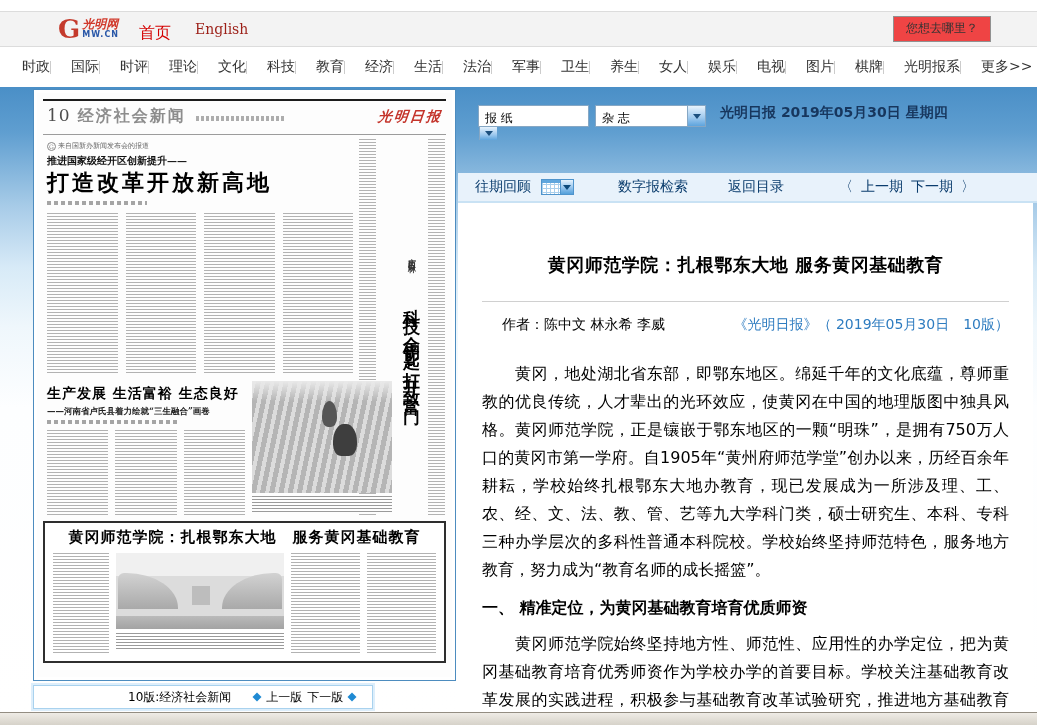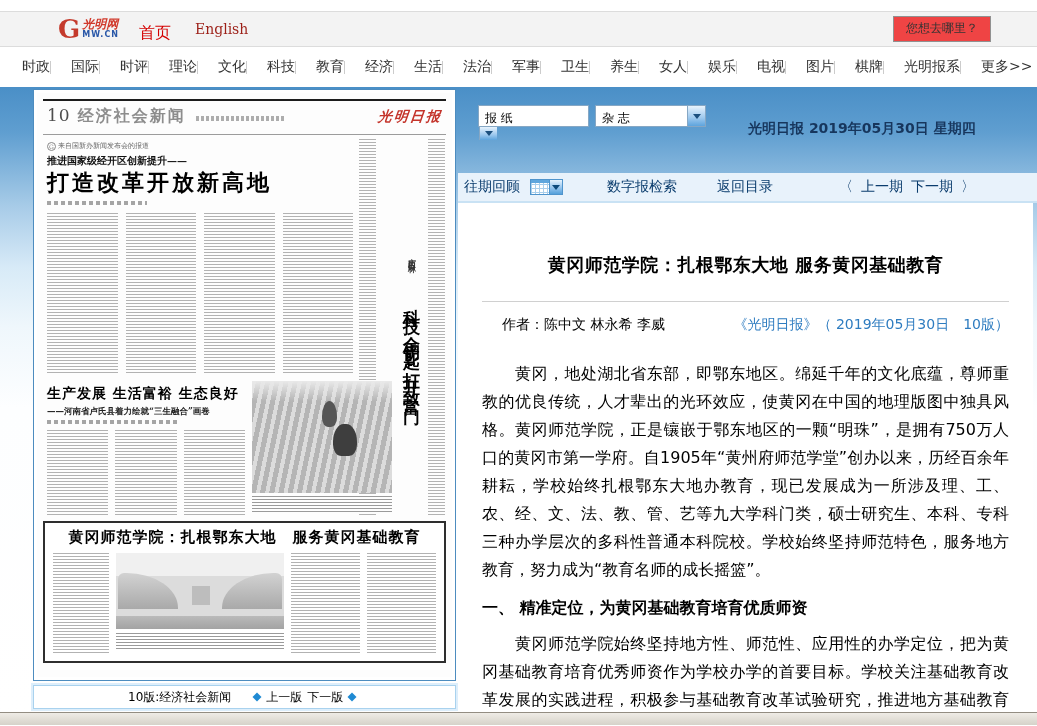--- a/index.html
+++ b/index.html
@@ -78,39 +78,39 @@
   .photo2 { position:relative; height:76px; background:#dcdcdc; overflow:hidden;
     background-image:linear-gradient(#f0f0f0 0 30%,rgba(0,0,0,0) 30%); }
   .gateL,.gateR { position:absolute; top:26%; width:36%; height:48%; background:linear-gradient(#d2d2d2,#a9a9a9); }
   .gateL { left:1%; border-radius:6px 85% 0 0/6px 95% 0 0; }
   .gateR { right:1%; border-radius:85% 6px 0 0/95% 6px 0 0; }
   .bldg { position:absolute; left:45%; top:44%; width:11%; height:24%; background:#bdbdbd; }
   .road { position:absolute; left:0; right:0; bottom:0; height:17%; background:linear-gradient(#bababa,#a3a3a3); }
   .photo2cap { height:16px; margin-top:4px; }
 
   
-  .page-nav { position:absolute; left:33px; top:598px; width:423px; height:24px; background:#fff; border:1px solid #a9d2ee;
+  .page-nav { position:absolute; left:33px; top:598px; width:340px; height:24px; background:#fff; border:1px solid #a9d2ee;
     box-shadow:0 0 0 2px #ddeefb; display:flex; align-items:center; font-size:12px; color:#000; }
   .page-nav .lbl { margin-left:94px; }
   .pn-group { margin-left:22px; display:flex; align-items:center; gap:5px; cursor:pointer; }
   .diamond { width:8px; height:8px; background:#1f8ad3; transform:rotate(45deg) scale(.8); }
 
   
   .xp-select { position:absolute; top:18px; height:22px; width:111px; background:#fff; border:1px solid #86a7c4; display:flex; cursor:pointer; }
   .xp-select .txt { flex:1; font-size:12px; color:#000; padding:4px 0 0 6px; }
   .xp-btn { width:18px; border-left:1px solid #86a7c4; background:linear-gradient(#e7f3fd,#9cc8ee 60%,#5da4dd); display:flex; align-items:center; justify-content:center; }
   .caret { width:0; height:0; border:4px solid transparent; border-top:5px solid #1b4f7e; margin-top:4px; }
   .sel-paper { left:478px;flex-direction:column; } .sel-mag { left:595px; }
-  .issue-date { position:absolute; left:720px; top:33px; font-size:14px; font-weight:bold; color:#17365d;margin-left:28px; }
+  .issue-date { position:absolute; left:720px; top:17px; font-size:14px; font-weight:bold; color:#17365d; }
 
   
   .toolbar { position:absolute; left:458px; right:0; top:86px; height:30px; background:#e8f2fb; border-bottom:2px solid #c9e2f4;
     display:flex; align-items:center; font-size:14px; color:#0a3c6d; }
   .toolbar .tlink { cursor:pointer; }
-  .tb-archive { margin-left:6px; }
+  .tb-archive { margin-left:17px; }
   .cal-group { display:flex; margin-left:10px; cursor:pointer; }
   .cal { width:20px; height:16px; background:#fff; border:1px solid #4f94cc;
     background-image:linear-gradient(#5fa6dd 0 3px,transparent 3px),
       repeating-linear-gradient(to right,#a9cfec 0 1px,transparent 1px 4px),
       repeating-linear-gradient(to bottom,#a9cfec 0 1px,transparent 1px 4px); }
   .cal-btn { width:13px; height:16px; border:1px solid #4f94cc; border-left:none; background:linear-gradient(#e7f3fd,#8fc1ec 60%,#54a0da); display:flex; justify-content:center; }
   .cal-btn .caret { border-top-color:#0d4a7c; margin-top:5px; }
   .tb-search { margin-left:44px; } .tb-toc { margin-left:40px; }
   .issue-nav { margin-left:auto; margin-right:62px; display:flex; align-items:center; gap:8px; }
   .issue-nav span { cursor:pointer; }

